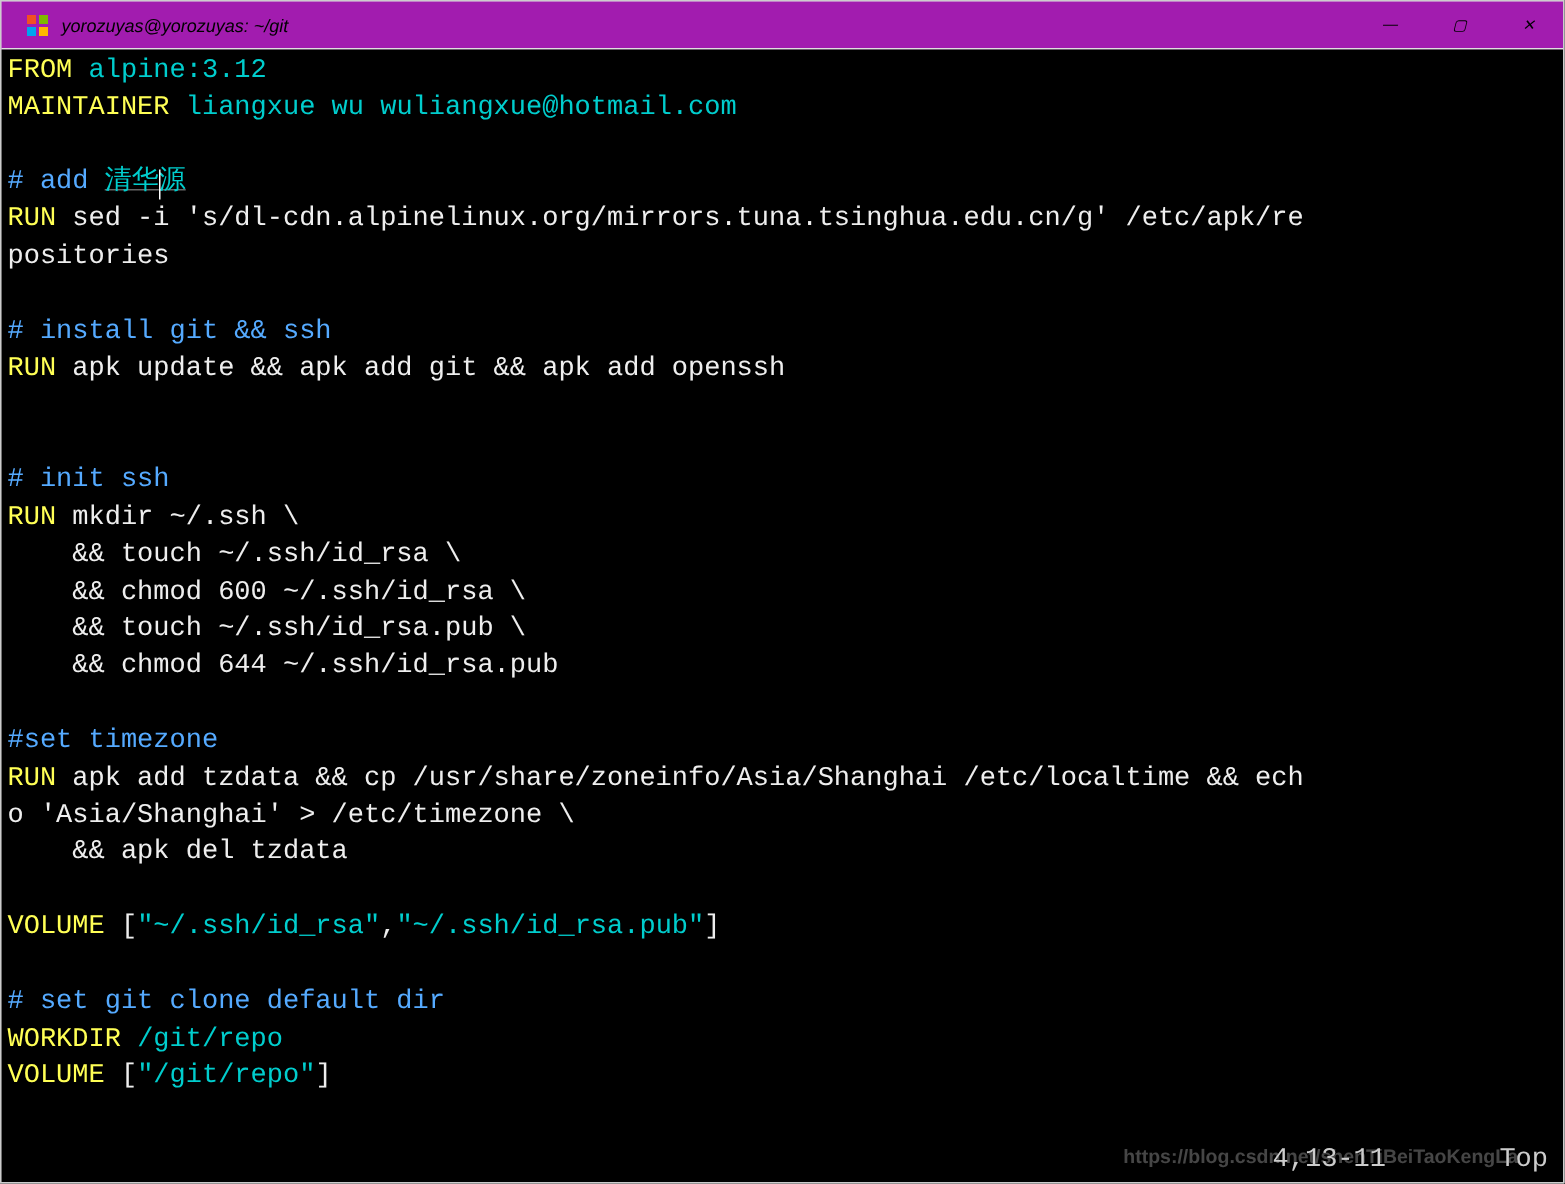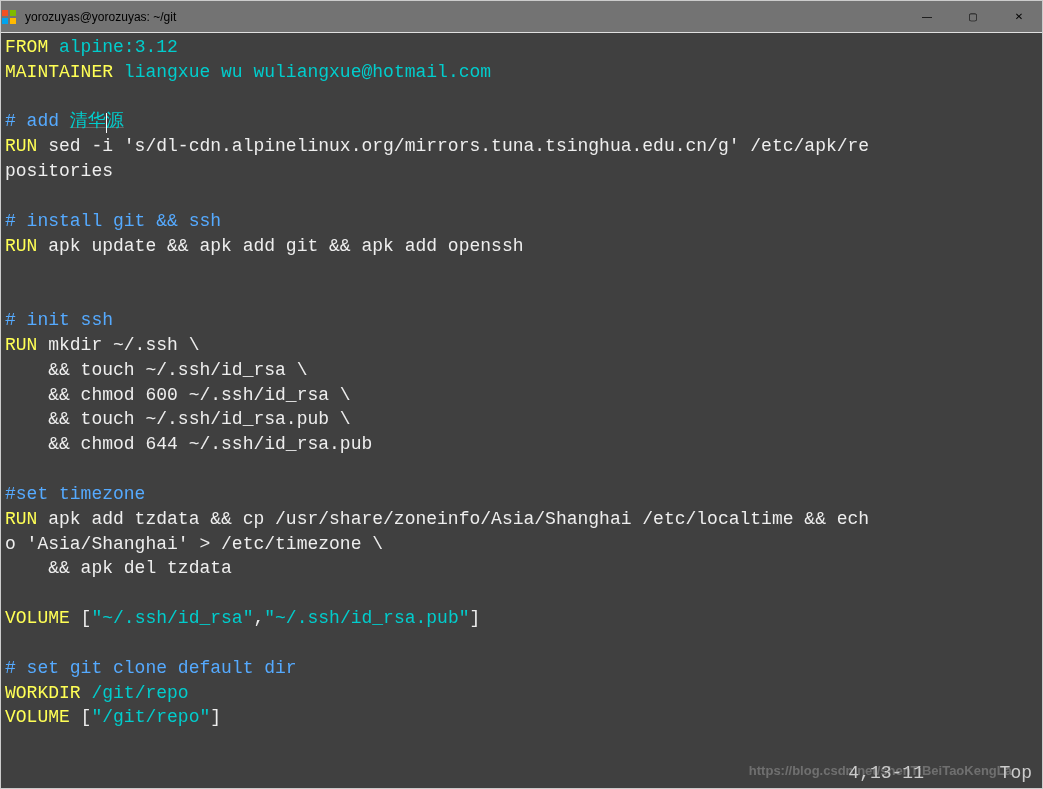--- a/index.html
+++ b/index.html
@@ -17,25 +17,26 @@
     }
     .window {
       width: 1043px;
       height: 789px;
       border: 1px solid #ccc;
       display: flex;
       flex-direction: column;
     }
     .titlebar {
       height: 32px;
-      background: #737373;
+      background: #a21caf;
       display: flex;
       align-items: center;
-      padding-left: 0;
+      padding-left: 16px;
       border-bottom: 1px solid #e0e0e0;
+      font-style: italic;
     }
     .titlebar-icon {
       width: 16px;
       height: 16px;
       margin-right: 8px;
       display: inline-flex;
       align-items: center;
       justify-content: center;
     }
     .titlebar-title {
@@ -54,21 +55,21 @@
       display: flex;
       align-items: center;
       justify-content: center;
       font-family: 'Segoe UI', sans-serif;
       font-size: 10px;
       color: #000;
       cursor: pointer;
     }
     .terminal {
       flex: 1;
-      background: #404040;
+      background: #000000;
       color: #eee;
       padding: 2px 4px;
       position: relative;
       white-space: pre;
       line-height: 1.38;
       overflow: hidden;
     }
     .kw-from, .kw-run, .kw-volume, .kw-workdir, .kw-maintainer {
       color: #ffff55;
     }

